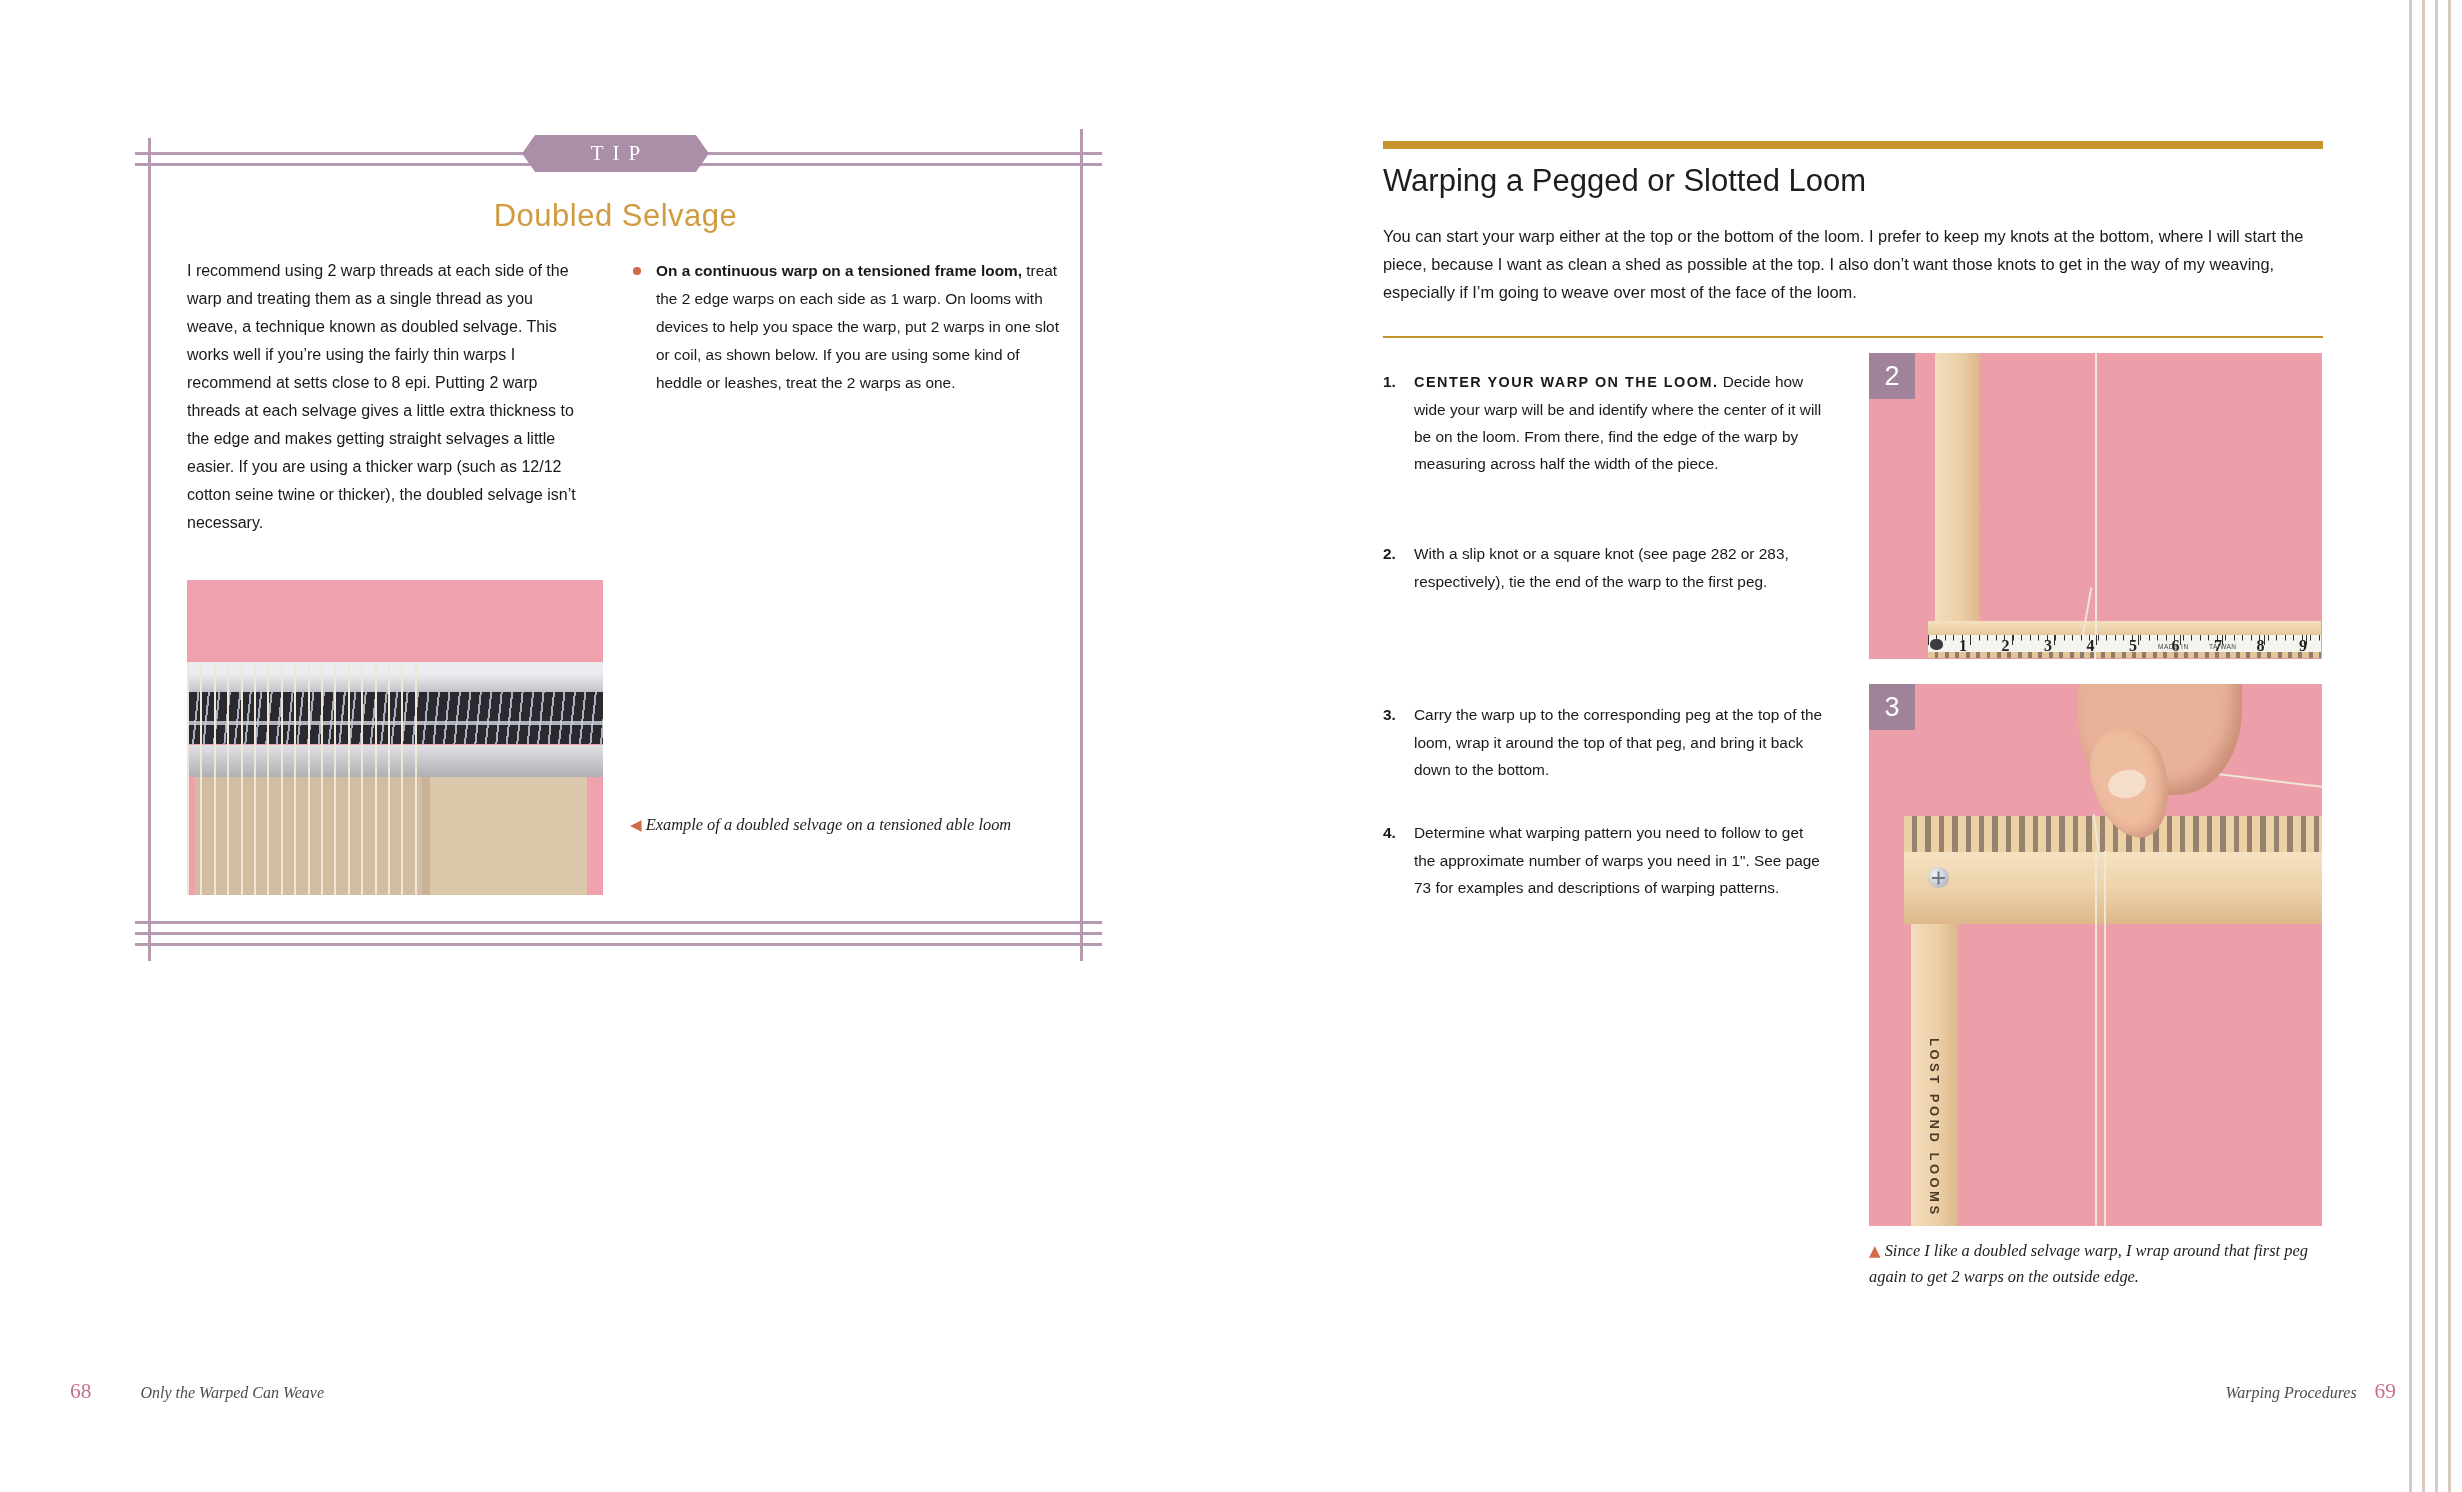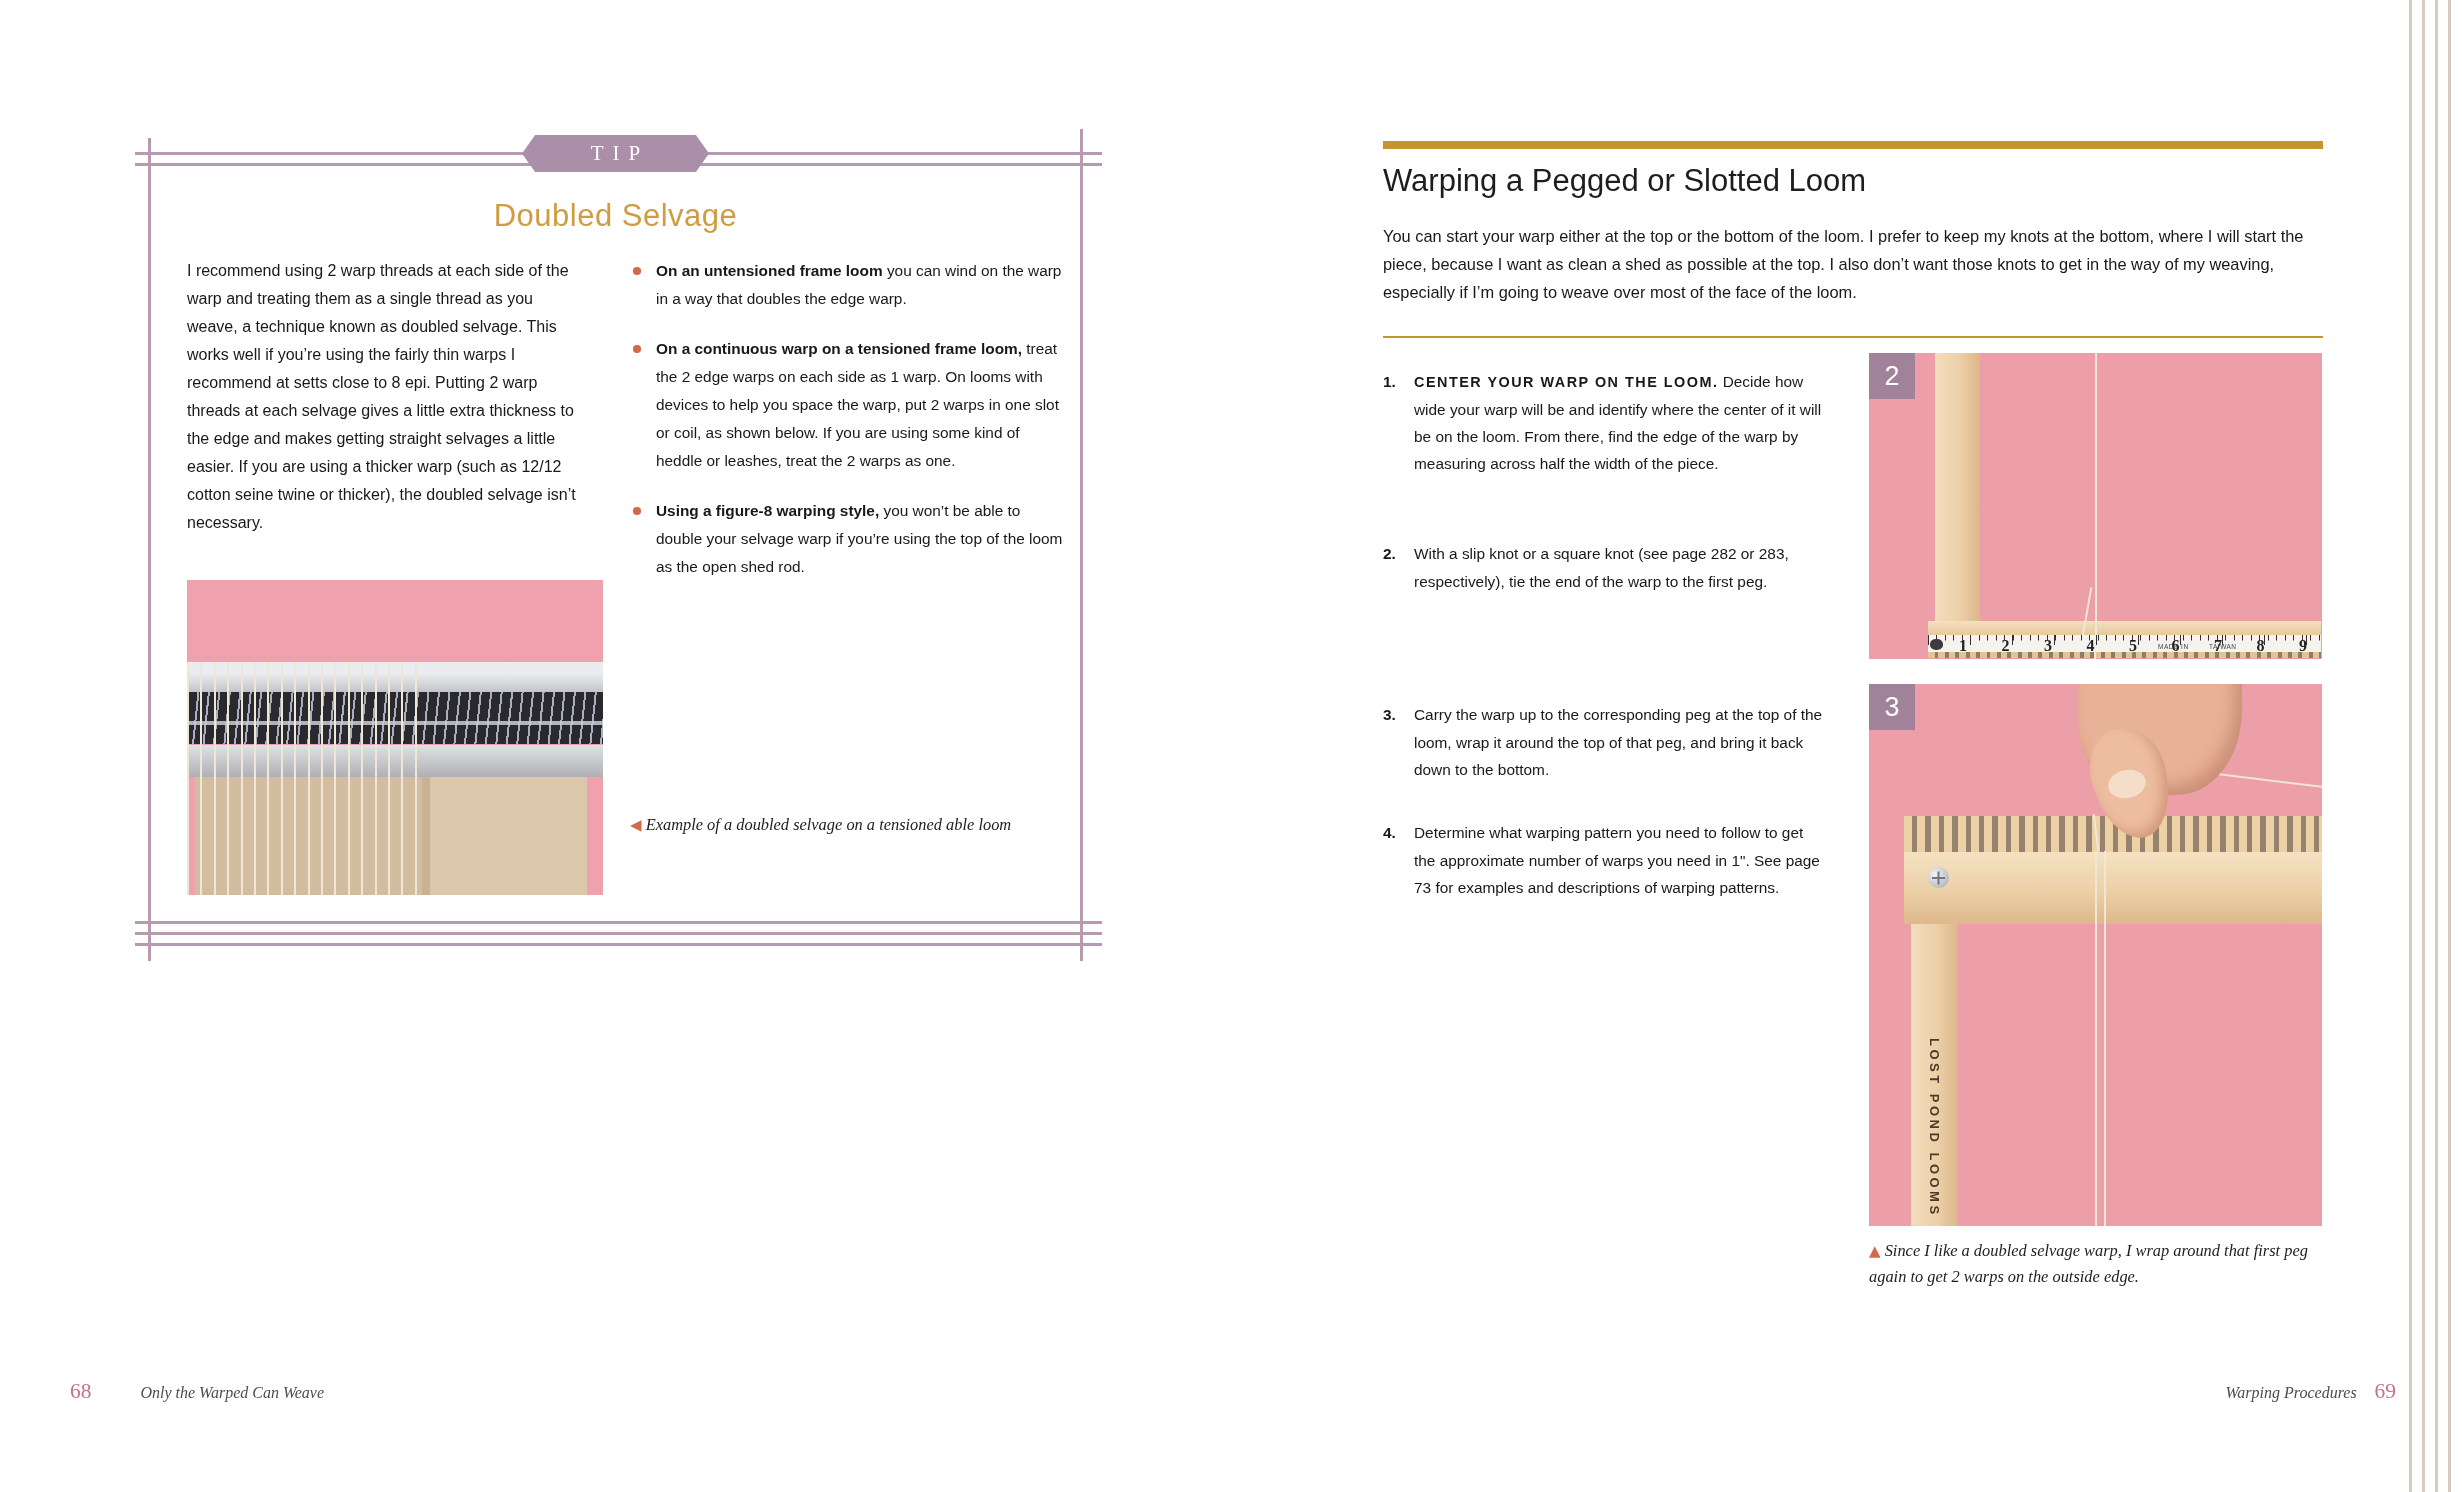--- a/index.html
+++ b/index.html
@@ -136,27 +136,21 @@
     <div class="tip-badge">
       <span>TIP</span>
     </div>
 
     <h2 class="tip-title">Doubled Selvage</h2>
 
     <p class="tip-intro">I recommend using 2 warp threads at each side of the warp and treating them as a single thread as you weave, a technique known as doubled selvage. This works well if you’re using the fairly thin warps I recommend at setts close to 8 epi. Putting 2 warp threads at each selvage gives a little extra thickness to the edge and makes getting straight selvages a little easier. If you are using a thicker warp (such as 12/12 cotton seine twine or thicker), the doubled selvage isn’t necessary.</p>
 
     <ul class="tip-bullets">
       <li>
-        <span class="dot"></span><b>On an untensioned frame loom</b><span> you can wind on the warp in a way that doubles the edge warp.</span>
-      </li>
-      <li>
         <span class="dot"></span><b>On a continuous warp on a tensioned frame loom,</b><span> treat the 2 edge warps on each side as 1 warp. On looms with devices to help you space the warp, put 2 warps in one slot or coil, as shown below. If you are using some kind of heddle or leashes, treat the 2 warps as one.</span>
-      </li>
-      <li>
-        <span class="dot"></span><b>Using a figure-8 warping style,</b><span> you won’t be able to double your selvage warp if you’re using the top of the loom as the open shed rod.</span>
       </li>
     </ul>
 
     <figure class="photo loom-photo" style="margin:0;">
       <div class="fabric"></div>
       <div class="bar">
         <div class="bar-top"></div>
         <div class="coil"></div>
         <div class="coil-rod"></div>
         <div class="bar-bottom"></div>

